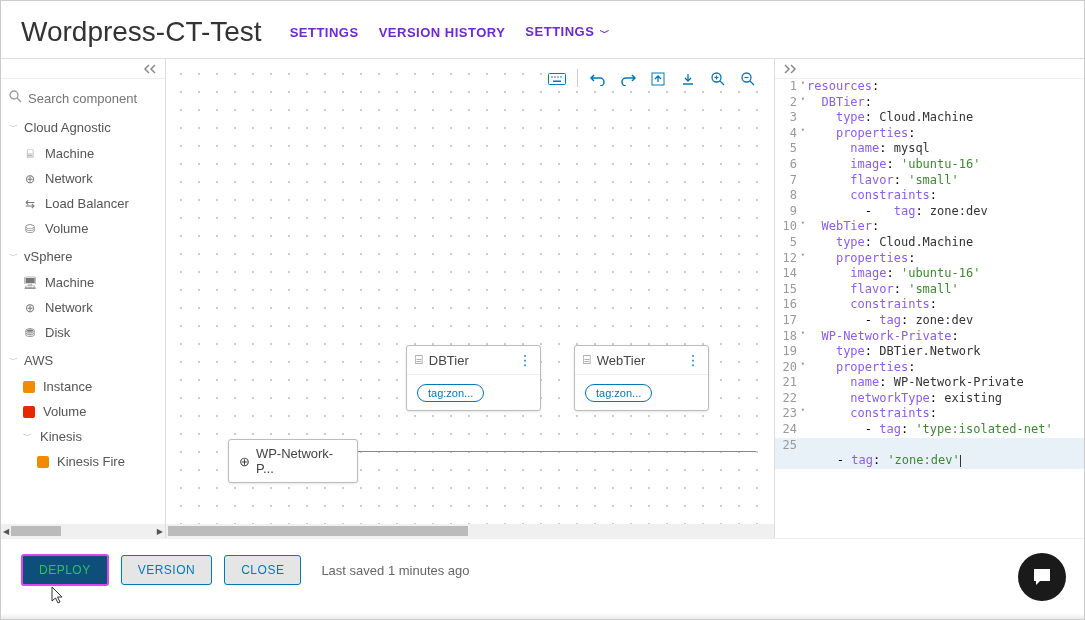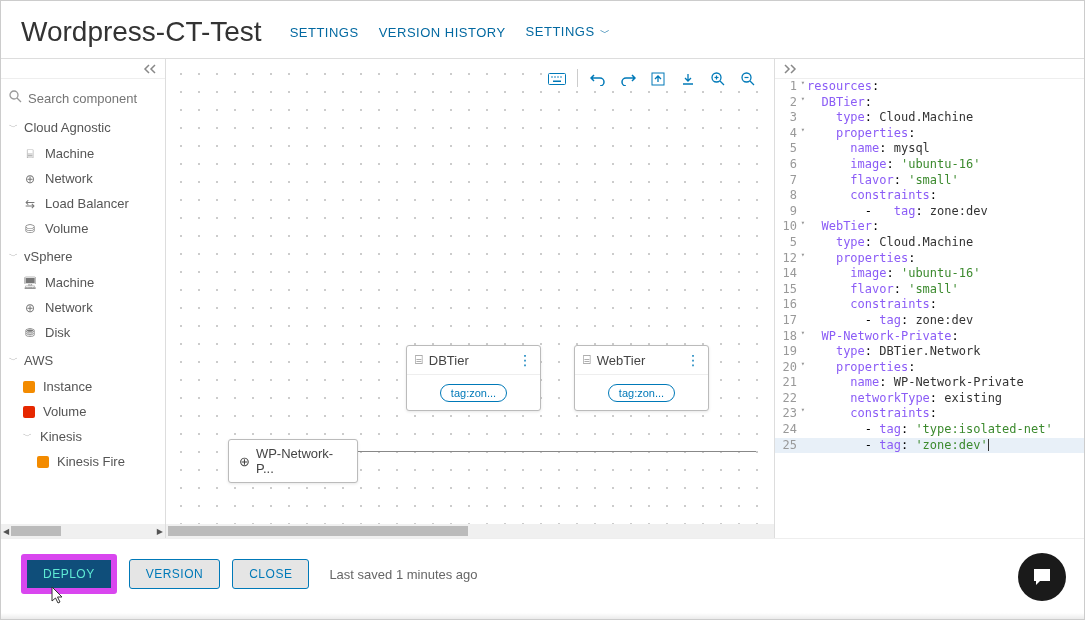--- a/index.html
+++ b/index.html
@@ -1,20 +1,20 @@
 <!DOCTYPE html>
 <html><head>
   <meta charset="utf-8">
   <style>
     * { box-sizing: border-box; margin: 0; padding: 0; }
     body { font-family: -apple-system, BlinkMacSystemFont, 'Segoe UI', Arial, sans-serif; background: #fff; width: 1085px; height: 620px; overflow: hidden; border: 1px solid #ccc; position: relative; }
 
     .header { display: flex; align-items: center; padding: 15px 20px 10px; gap: 20px; }
     .page-title { font-size: 28px; font-weight: 300; color: #333; margin-right: 8px; }
-    .nav-link { color: #0369a1; font-size: 13px; font-weight: 400; letter-spacing: 0.5px; cursor: pointer; }
+    .nav-link { color: #6d28d9; font-size: 13px; font-weight: 700; letter-spacing: 0.5px; cursor: pointer; }
     .nav-link .chev { font-size: 10px; margin-left: 2px; }
 
     .main { display: flex; height: 480px; border-top: 1px solid #ddd; }
 
     .sidebar { width: 165px; border-right: 1px solid #ddd; display: flex; flex-direction: column; position: relative; }
     .sidebar-collapse { height: 20px; display: flex; align-items: center; justify-content: flex-end; padding-right: 8px; border-bottom: 1px solid #eee; color: #666; cursor: pointer; }
     .sidebar-scroll { overflow-y: auto; overflow-x: hidden; flex: 1; padding: 5px 0; }
     .sidebar-scroll::-webkit-scrollbar { width: 14px; }
     .sidebar-scroll::-webkit-scrollbar-track { background: #f0f0f0; }
     .sidebar-scroll::-webkit-scrollbar-thumb { background: #bbb; }
@@ -42,41 +42,41 @@
       background-size: 18px 18px;
       background-position: 6px 6px;
     }
     .canvas-hscroll { height: 14px; background: #f0f0f0; display: flex; align-items: center; }
     .canvas-hscroll .thumb { width: 300px; height: 10px; background: #bbb; margin-left: 2px; }
 
     .node { position: absolute; background: #fff; border: 1px solid #bbb; border-radius: 3px; box-shadow: 0 1px 3px rgba(0,0,0,0.1); }
     .node-header { display: flex; align-items: center; padding: 6px 8px; gap: 6px; font-size: 13px; color: #444; border-bottom: 1px solid #eee; }
     .node-header .node-icon { color: #666; font-size: 13px; }
     .node-header .dots { margin-left: auto; color: #0079b8; font-size: 14px; cursor: pointer; }
-    .node-body { padding: 8px 10px; text-align: center; }
+    .node-body { padding: 8px 10px; }
     .tag-pill { display: inline-block; border: 1px solid #0079b8; color: #0079b8; border-radius: 10px; padding: 2px 10px; font-size: 11px; }
     .net-node { display: flex; align-items: center; padding: 6px 10px; gap: 6px; font-size: 13px; color: #444; }
     .net-line { position: absolute; height: 1px; background: #888; }
 
     .code-panel { width: 310px; border-left: 1px solid #ddd; display: flex; flex-direction: column; font-family: 'Menlo', 'Consolas', monospace; font-size: 12px; position: relative; }
     .code-collapse { height: 20px; border-bottom: 1px solid #eee; display: flex; align-items: center; padding-left: 8px; color: #666; cursor: pointer; }
     .code-body { flex: 1; overflow: auto; position: relative; }
     .code-line { display: flex; white-space: pre; line-height: 1.3; }
     .gutter { width: 28px; text-align: right; color: #999; padding-right: 6px; user-select: none; position: relative; }
     .fold { position: absolute; right: -2px; font-size: 7px; color: #999; }
     .code-txt { padding-left: 4px; flex: 1; }
-    .hl-line { background: #e8f0f8; }
+    .hl-line { background: #e8f0f8; flex-direction: column; }
     .kw-key { color: #8b5cf6; }
     .kw-val { color: #333; }
     .kw-str { color: #3c8a2e; }
     .cursor-bar { display: inline-block; width: 1px; height: 12px; background: #333; vertical-align: middle; }
 
     .footer { display: flex; align-items: center; padding: 15px 20px; gap: 12px; border-top: 1px solid #eee; }
     .btn { padding: 7px 16px; font-size: 12px; font-weight: 500; letter-spacing: 0.5px; border-radius: 3px; cursor: pointer; }
-    .btn-primary { background: #0f4e7a; color: #5eead4; border: 6px solid #d946ef; text-align: center; }
+    .btn-primary { background: #0f4e7a; color: #22c55e; border: 2px solid #d946ef; text-align: center; }
     .btn-outline { background: #e5e5e5; color: #0079b8; border: 1px solid #0079b8; }
     .save-text { color: #666; font-size: 13px; margin-left: 8px; }
     .mouse-cursor { position: absolute; left: 48px; top: 584px; font-size: 16px; color: #333; pointer-events: none; z-index: 50; }
 
     .chat-bubble { position: absolute; right: 18px; bottom: 18px; width: 48px; height: 48px; background: #1a1a1a; border-radius: 50%; display: flex; align-items: center; justify-content: center; cursor: pointer; }
     .chat-bubble svg { fill: #fff; }
 
     .bottom-shadow { position: absolute; bottom: 0; left: 0; right: 0; height: 6px; background: linear-gradient(transparent, rgba(0,0,0,0.08)); pointer-events: none; }
   </style>
 </head>

